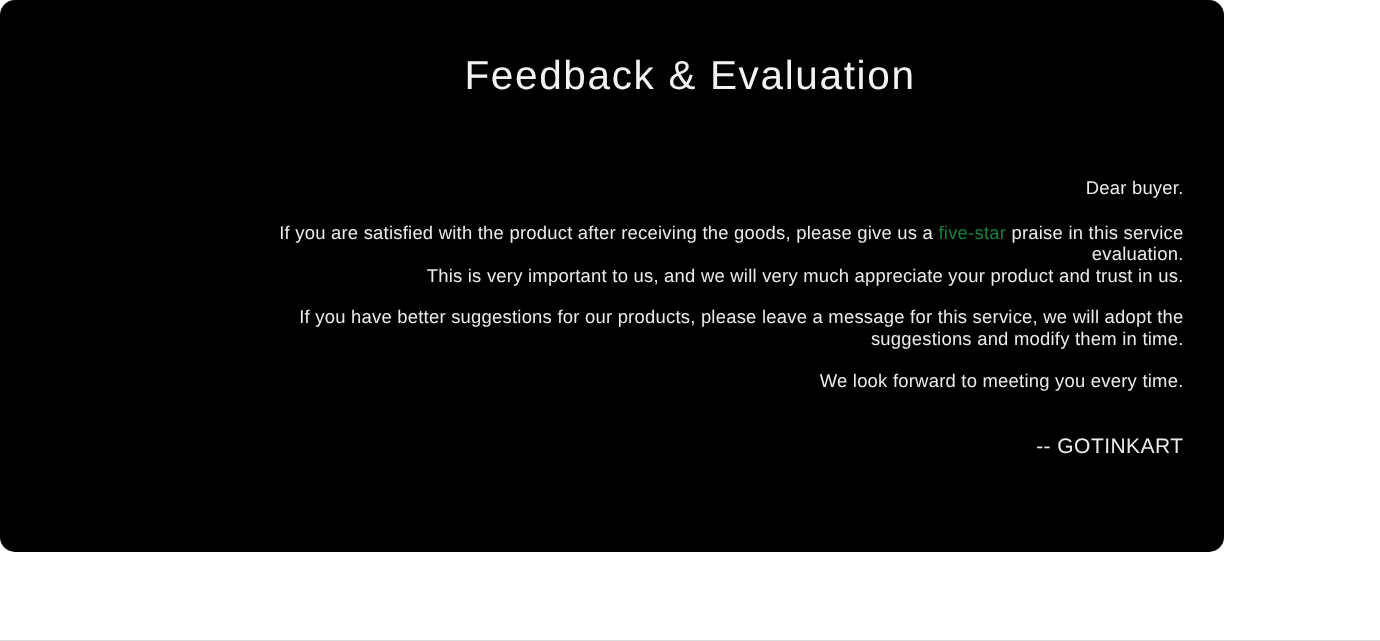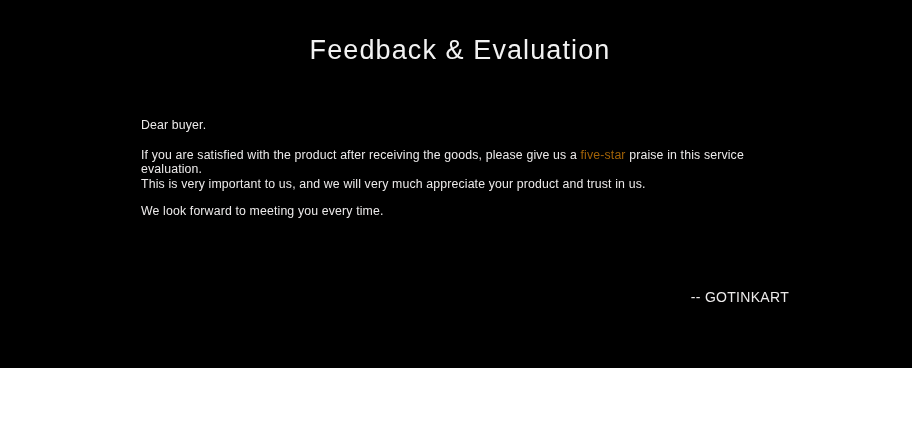--- a/index.html
+++ b/index.html
@@ -17,24 +17,25 @@
   .page {
     position: relative;
     width: 920px;
     height: 427px;
     background: #ffffff;
   }
   .banner {
     position: absolute;
     left: 0;
     top: 0;
-    width: 912px;
+    width: 816px;
     height: 368px;
     background: #000000;
     overflow: hidden;
+    border-radius: 10px;
   }
   .banner-title {
     position: absolute;
     left: 0;
     top: 33px;
     width: 920px;
     text-align: center;
     color: #f2f2f2;
     font-size: 27px;
     font-weight: 400;
@@ -48,33 +49,33 @@
     top: 118px;
     width: 648px;
   }
   .para {
     color: #eceaea;
     font-size: 12.3px;
     font-weight: 400;
     line-height: 14.6px;
     letter-spacing: 0.15px;
     margin: 0 0 13px 0;
-    text-align: left;
+    text-align: right;
   }
   .para:last-of-type {
     margin-bottom: 0;
   }
   .p-greeting {
     margin-bottom: 15px;
   }
   .p-closing {
     margin-bottom: 0;
   }
   .highlight {
-    color: #a16207;
+    color: #15803d;
   }
   .signature {
     position: absolute;
     left: 141px;
     top: 289px;
     width: 648px;
     text-align: right;
     color: #eceaea;
     font-size: 14px;
     font-weight: 400;
@@ -102,20 +103,21 @@
 
     <div class="letter">
 
       <p class="para p-greeting">Dear buyer.</p>
 
       <p class="para">
         <span>If you are satisfied with the product after receiving the goods, please give us a </span><span class="highlight">five-star</span><span> praise in this service evaluation.</span><br>
         <span>This is very important to us, and we will very much appreciate your product and trust in us.</span>
       </p>
 
+      <p class="para">If you have better suggestions for our products, please leave a message for this service, we will adopt the suggestions and modify them in time.</p>
 
       <p class="para p-closing">We look forward to meeting you every time.</p>
 
     </div>
 
     <div class="signature">-- GOTINKART</div>
 
   </div>
 
   <div class="footer-blank"></div>

